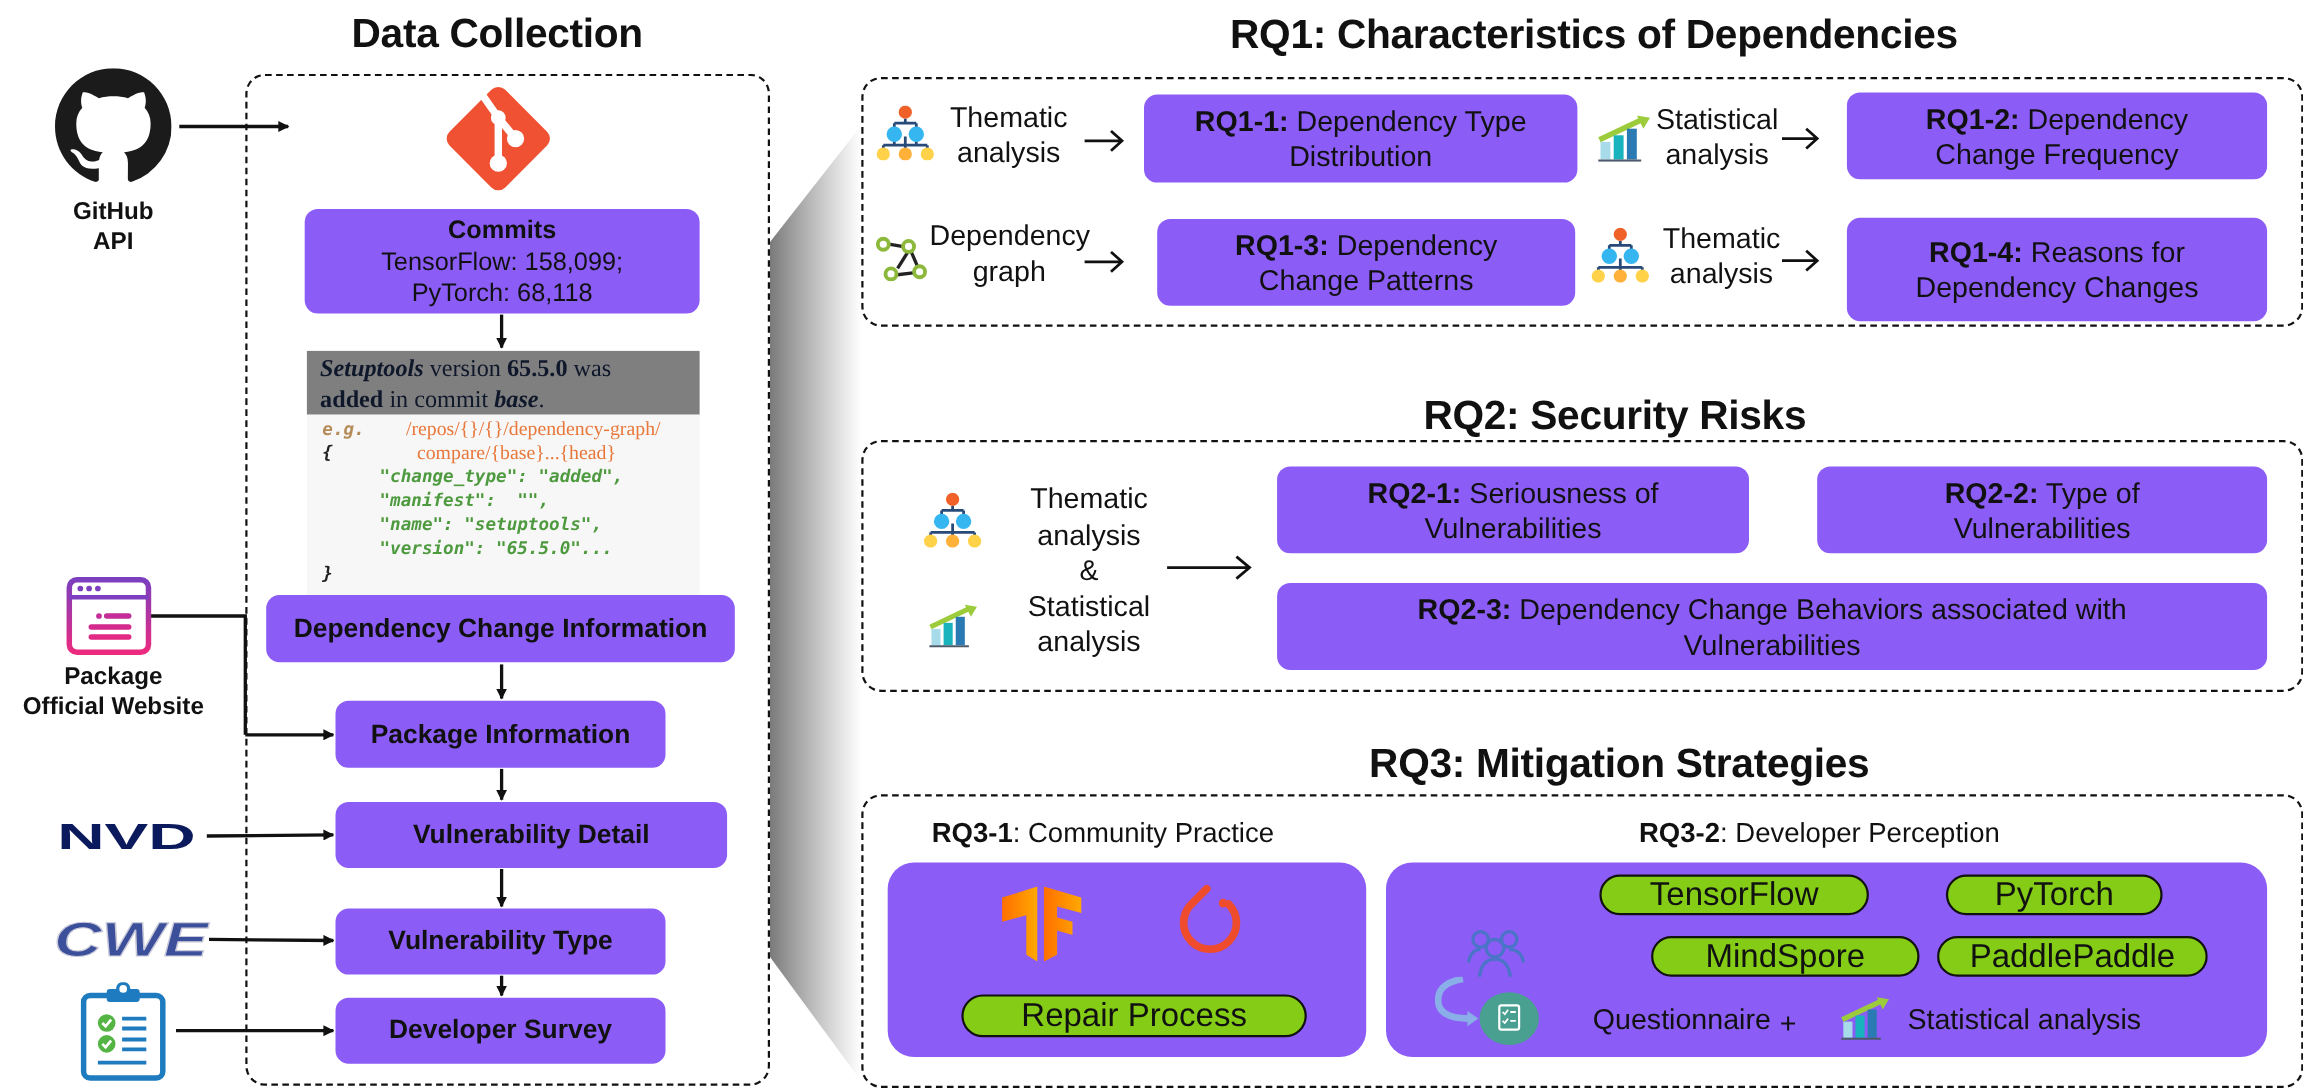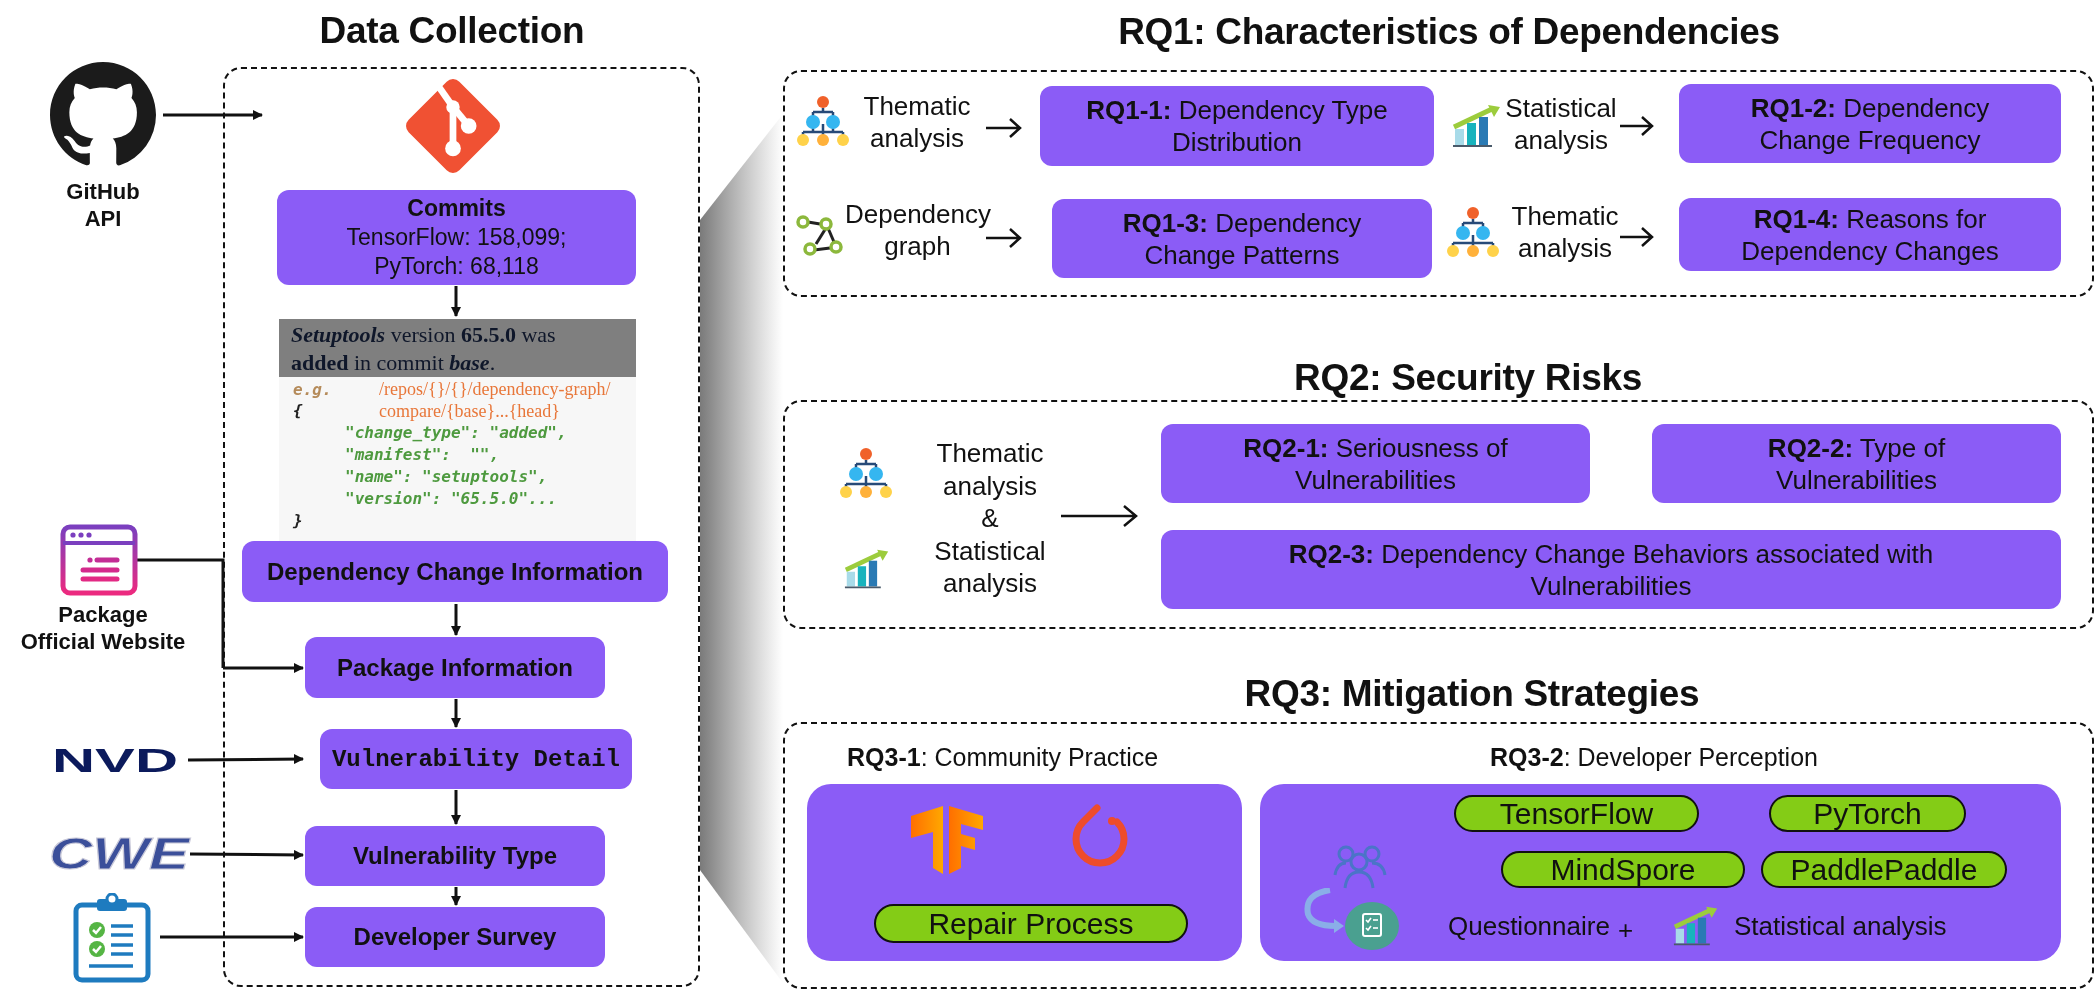--- a/index.html
+++ b/index.html
@@ -90,33 +90,33 @@
   <div>TensorFlow: 158,099;</div>
   <div>PyTorch: 68,118</div>
 </div>
 
 <div class="code-head" style="left:279px; top:319px; width:357px; height:58px;">
   <div><i><b>Setuptools</b></i><span> version </span><b>65.5.0</b><span> was</span></div>
   <div><b>added</b><span> in commit </span><i><b>base</b></i><span>.</span></div>
 </div>
 <div class="code-area" style="left:279px; top:377px; width:357px; height:164px;">
   <div class="code-line" style="left:14px; top:3px; color:#b58b5a;">e.g.</div>
-  <div class="url-line" style="left:100px; top:2px;">/repos/{}/{}/dependency-graph/</div>
+  <div class="url-line" style="left:90px; top:2px;">/repos/{}/{}/dependency-graph/</div>
   <div class="url-line" style="left:100px; top:24px;">compare/{base}...{head}</div>
   <div class="code-line" style="left:14px; top:24px; color:#222;">{</div>
   <div class="code-line" style="left:66px; top:46px; color:#4e9a3f;">"change_type": "added",</div>
   <div class="code-line" style="left:66px; top:68px; color:#4e9a3f;">"manifest":  "",</div>
   <div class="code-line" style="left:66px; top:90px; color:#4e9a3f;">"name": "setuptools",</div>
   <div class="code-line" style="left:66px; top:112px; color:#4e9a3f;">"version": "65.5.0"...</div>
   <div class="code-line" style="left:14px; top:134px; color:#222;">}</div>
 </div>
 
 <div class="gbox bold" style="left:242px; top:541px; width:426px; height:61px;">Dependency Change Information</div>
 <div class="gbox bold" style="left:305px; top:637px; width:300px; height:61px;">Package Information</div>
-<div class="gbox bold" style="left:320px; top:729px; width:312px; height:60px;font-family:Liberation Mono, monospace;">Vulnerability Detail</div>
+<div class="gbox bold" style="left:305px; top:729px; width:356px; height:60px;">Vulnerability Detail</div>
 <div class="gbox bold" style="left:305px; top:826px; width:300px; height:60px;">Vulnerability Type</div>
 <div class="gbox bold" style="left:305px; top:907px; width:300px; height:60px;">Developer Survey</div>
 
 <svg class="icon" style="left:60px; top:524px;" width="78" height="72" viewBox="0 0 78 72">
   <defs>
       <linearGradient id="pwg" x1="0" y1="0" x2="0" y2="1">
         <stop offset="0" stop-color="#7b3fbf"></stop>
         <stop offset="1" stop-color="#ec2a7f"></stop>
       </linearGradient>
     </defs>
@@ -223,21 +223,21 @@
 
 <div class="gbox rqbox" style="left:1040px; top:86px; width:394px; height:80px;">
   <div><b>RQ1-1:</b><span> Dependency Type Distribution</span></div>
 </div>
 <div class="gbox rqbox" style="left:1679px; top:84px; width:382px; height:79px; padding:0 40px;">
   <div><b>RQ1-2:</b><span> Dependency Change Frequency</span></div>
 </div>
 <div class="gbox rqbox" style="left:1052px; top:199px; width:380px; height:79px; padding:0 60px;">
   <div><b>RQ1-3:</b><span> Dependency Change Patterns</span></div>
 </div>
-<div class="gbox rqbox" style="left:1679px; top:198px; width:382px; height:73px; padding:0 30px;">
+<div class="gbox rqbox" style="left:1679px; top:198px; width:382px; height:94px; padding:0 30px;">
   <div><b>RQ1-4:</b><span> Reasons for Dependency Changes</span></div>
 </div>
 
 <div class="title" style="left:1468px; top:357px;">RQ2: Security Risks</div>
 <div class="dashed" style="left:783px; top:400px; width:1311px; height:229px;"></div>
 
 <svg class="icon" style="left:838px; top:448px;" width="56" height="50" viewBox="0 0 56 50">
   <circle cx="28" cy="6" r="6" fill="#f0612a"></circle>
   <path d="M28,12 V16 M18,16 H38 M18,16 V20 M38,16 V20 M8,36 H48 M8,36 V40 M28,36 V40 M48,36 V40 M28,28 V36" stroke="#274a78" stroke-width="2.5" fill="none"></path>
   <circle cx="18" cy="26" r="7" fill="#35b6f0"></circle>

